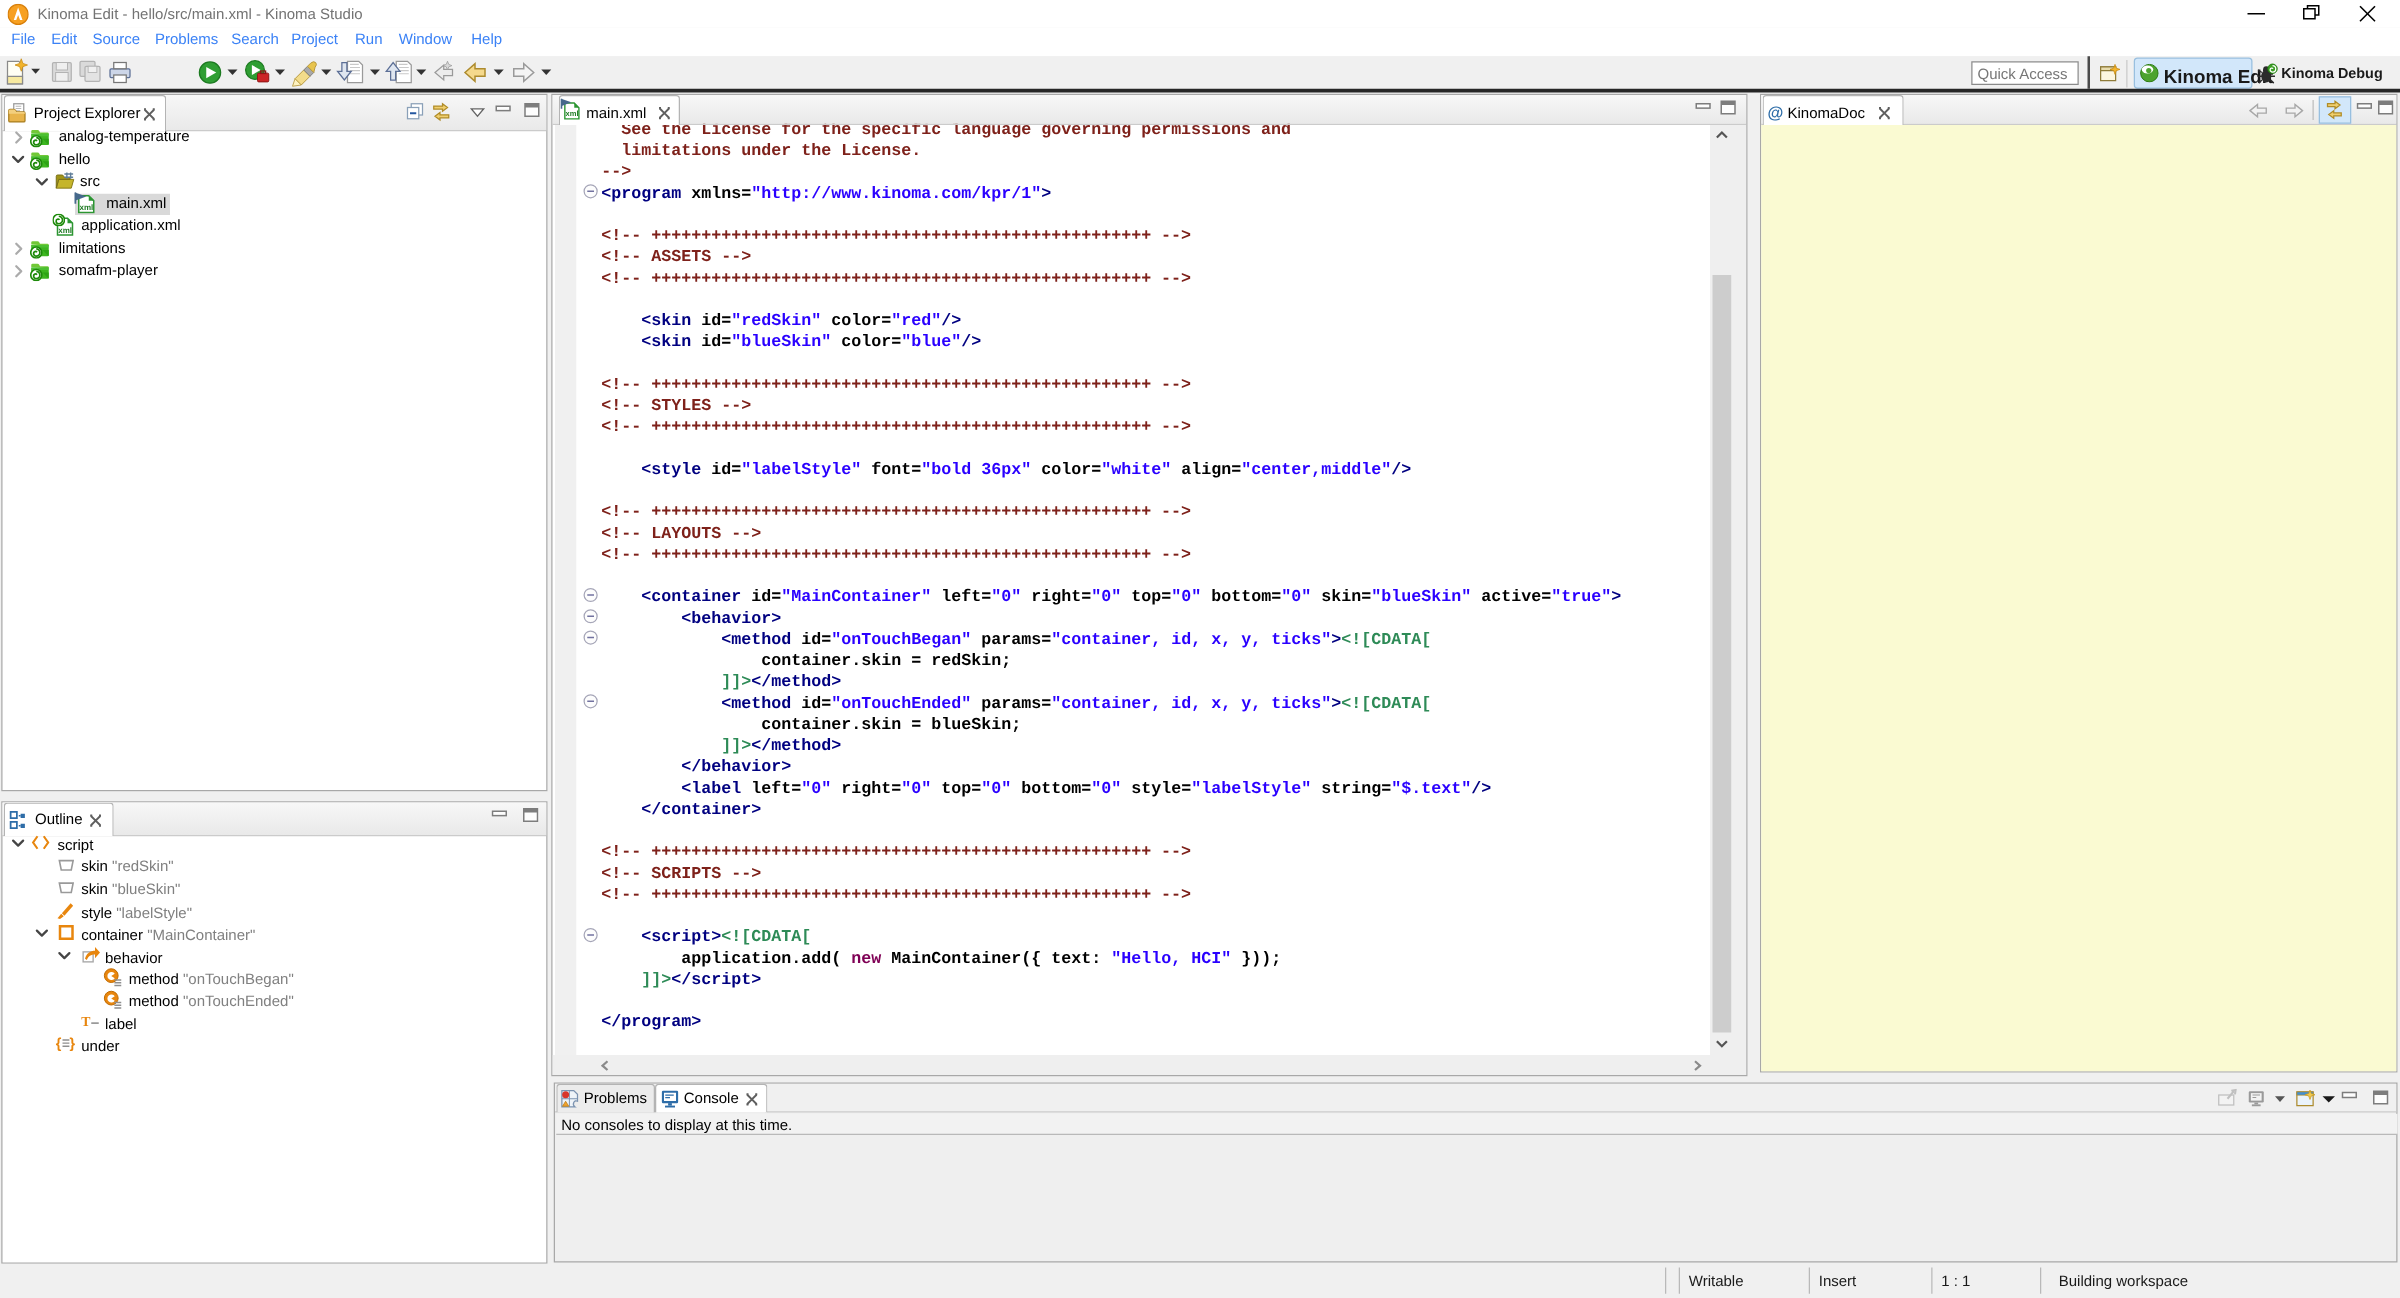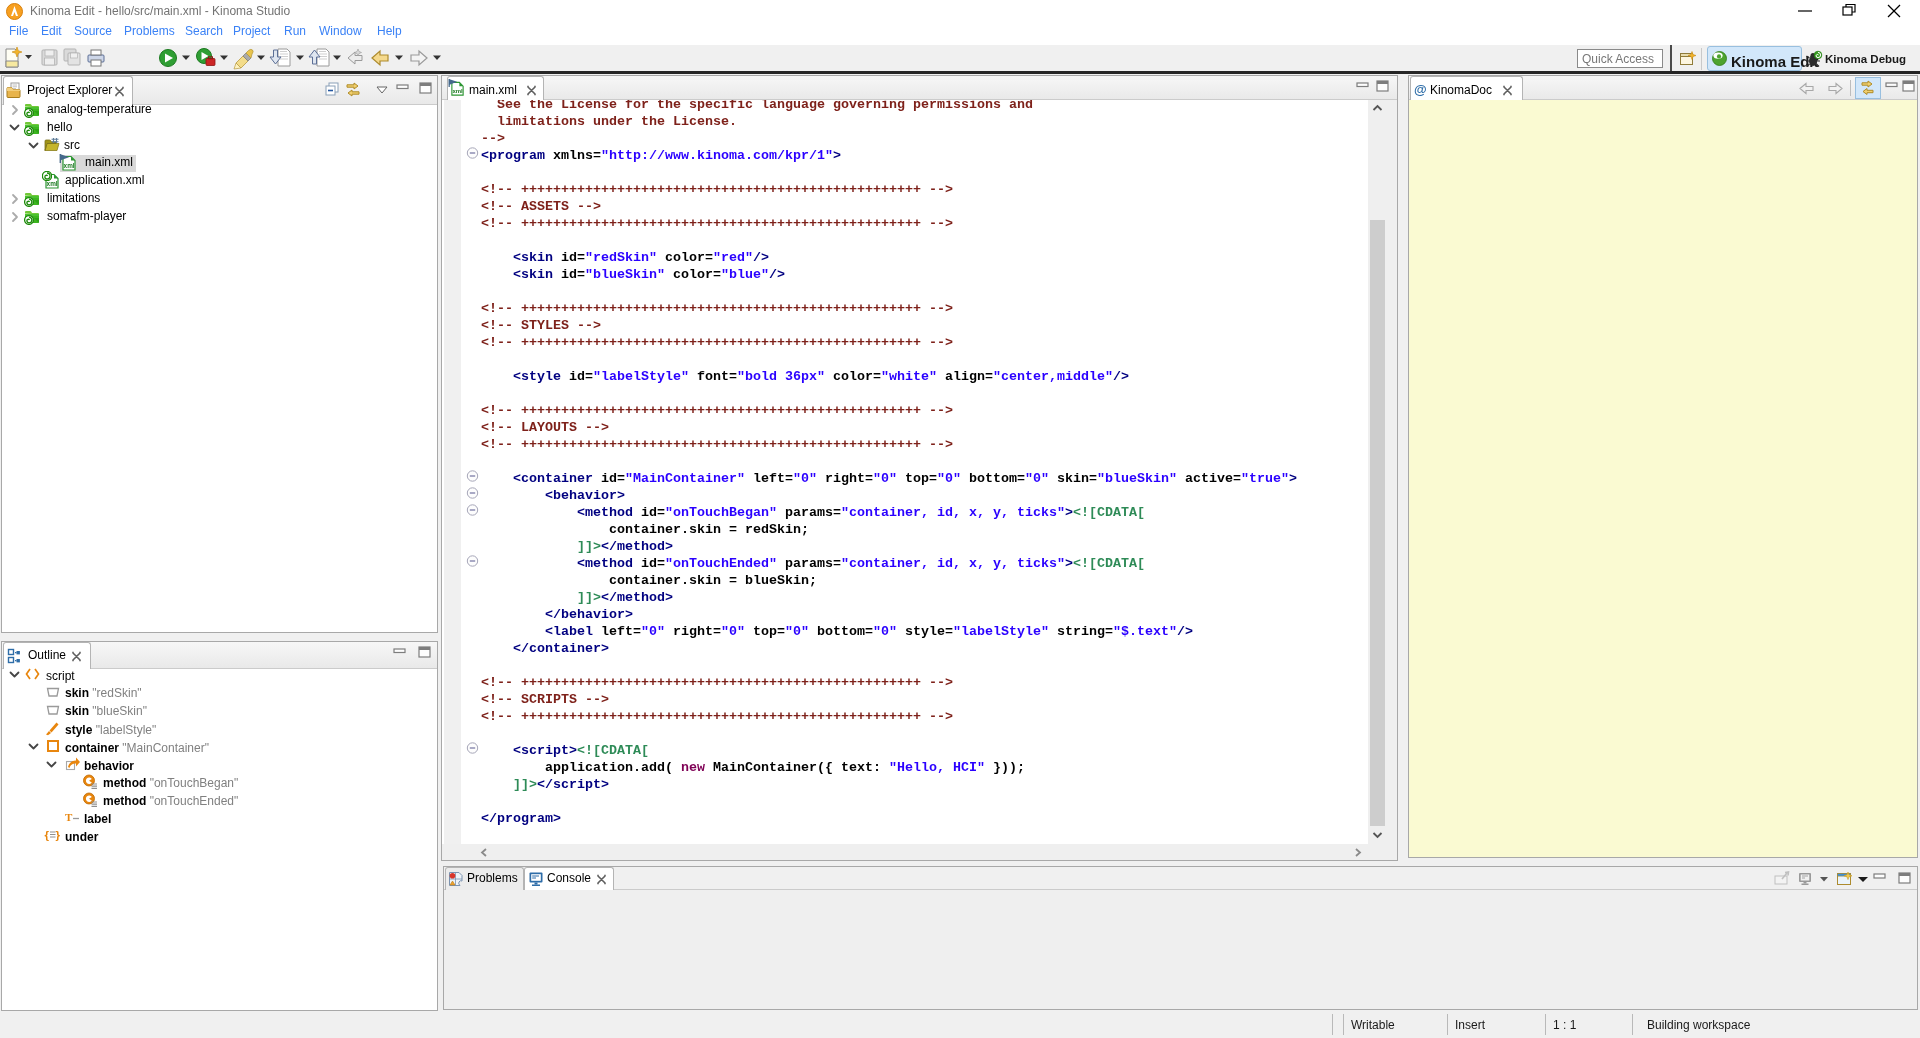--- a/index.html
+++ b/index.html
@@ -10,21 +10,21 @@
 .menubar{left:0;top:22px;width:1920px;height:23px;background:#ffffff}
 .menubar span{position:absolute;top:2px;font-size:12px;color:#3b82f6}
 .toolbar{left:0;top:45px;width:1920px;height:26px;background:#f0f0f0}
 .darkline{left:0;top:71px;width:1920px;height:3px;background:#262626}
 .panel{position:absolute;background:#fff;border:1px solid #a8a8a8}
 .tabstrip{position:absolute;left:0;top:0;right:0;height:29px;background:linear-gradient(#f7f7f7,#e9e9e9);border-bottom:1px solid #cbcbcb}
 .tab{position:absolute;top:0;height:29px;background:#fff;border:1px solid #b4b4b4;border-bottom:none;border-radius:3px 3px 0 0;}
 .tablabel{position:absolute;font-size:12px;color:#000;top:7px}
 .treerow{position:absolute;font-size:12px;color:#000;white-space:pre}
 .gray{color:#808080}
-.b{font-weight:bold}
+.b{font-weight:normal}
 
 .code{position:absolute;font:bold 13.3333px/17px "Liberation Mono",monospace;white-space:pre;color:#000}
 .c{color:#7e211a}
 .t{color:#000080}
 .v{color:#2a00ff}
 .d{color:#2e8b57}
 .k{color:#7f0055}
 .statusbar{position:absolute;left:0;top:1011px;width:1920px;height:27px;background:#f0f0f0}
 .statusbar span{position:absolute;top:7px;font-size:12px;color:#1a1a1a}
 .ssep{position:absolute;top:3px;height:21px;width:1px;background:#b9b9b9}
@@ -547,20 +547,23 @@
     <rect x="27.5" y="12.5" width="7" height="1.5" fill="#9a9a9a"></rect>
     <path d="M46 6 L54 6 L50 10.5 Z" fill="#555"></path>
     <rect x="63.5" y="2.5" width="13" height="11" fill="#eaf3fb" stroke="#ad8b2e" stroke-width="1"></rect>
     <rect x="63.5" y="2.5" width="13" height="2.6" fill="#3f8fd4" stroke="#ad8b2e" stroke-width="0.6"></rect>
     <path d="M74 1 L75 3.8 L78 4.8 L75 5.8 L74 8.6 L73 5.8 L70 4.8 L73 3.8 Z" fill="#f2c94e" stroke="#c89a20" stroke-width="0.6"></path>
     <path d="M84 6 L94 6 L89 11 Z" fill="#1a1a1a"></path>
     <rect x="100" y="3" width="11" height="4" fill="#fdfdfd" stroke="#7d7d7d" stroke-width="1.2"></rect>
     <rect x="125" y="2" width="11" height="10" fill="#fdfdfd" stroke="#7d7d7d" stroke-width="1.2"></rect>
     <rect x="125" y="2" width="11" height="3" fill="#7d7d7d"></rect>
   </svg>
+  <div class="abs" style="left:1px;top:24px;width:1473px;height:17px;background:#f2f2f2;border-bottom:1px solid #b9b9b9">
+     <span class="abs" style="left:4px;top:2px;font-size:12px">No consoles to display at this time.</span>
+  </div>
 </div>
 
 <div class="statusbar">
   <div class="ssep" style="left:1332px"></div>
   <div class="ssep" style="left:1343px"></div>
   <div class="ssep" style="left:1447px"></div>
   <div class="ssep" style="left:1545px"></div>
   <div class="ssep" style="left:1632px"></div>
   <span style="left:1351px">Writable</span>
   <span style="left:1455px">Insert</span>

